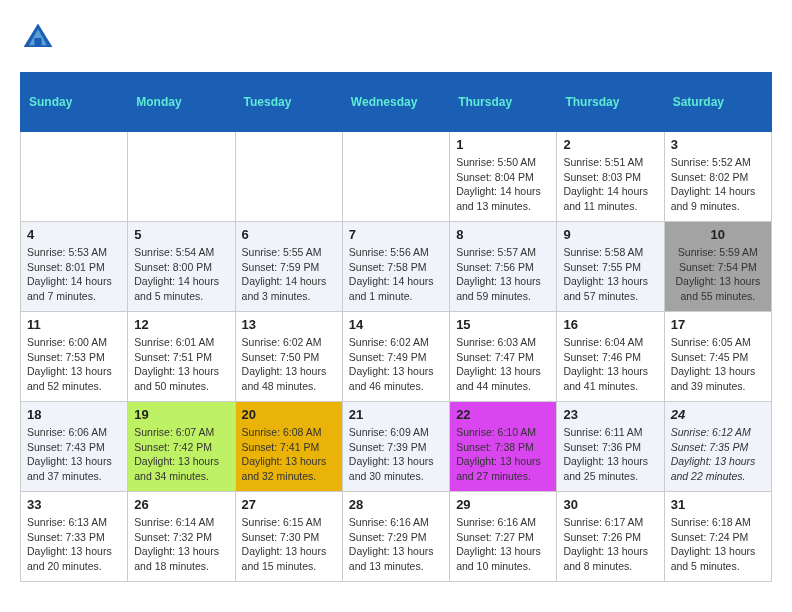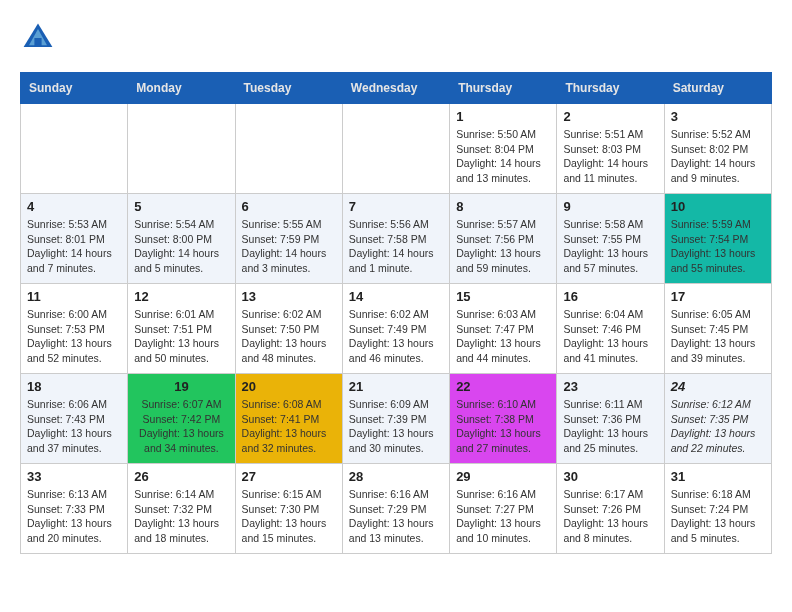--- a/index.html
+++ b/index.html
@@ -44,23 +44,23 @@
       font-size: 15px;
       color: #555;
     }
     .calendar {
       width: 100%;
       border-collapse: collapse;
       font-size: 11px;
     }
     .calendar th {
       background-color: #1a5fb4;
-      color: #e5e5e5;
+      color: #5eead4;
       text-align: left;
-      padding: 8px 8px;
+      padding: 22px 8px;
       font-size: 12px;
       font-weight: bold;
       border: 1px solid #1a5fb4;
     }
     .calendar td {
       vertical-align: top;
       border: 1px solid #ccc;
       padding: 5px 6px;
       width: calc(100% / 7);
       height: 90px;
@@ -153,21 +153,21 @@
           <div class="day-info">Sunrise: 5:56 AM<br>Sunset: 7:58 PM<br>Daylight: 14 hours<br>and 1 minute.</div>
         </td>
         <td style="background: rgb(240, 244, 250);">
           <div class="day-num">8</div>
           <div class="day-info">Sunrise: 5:57 AM<br>Sunset: 7:56 PM<br>Daylight: 13 hours<br>and 59 minutes.</div>
         </td>
         <td style="background: rgb(240, 244, 250);">
           <div class="day-num">9</div>
           <div class="day-info">Sunrise: 5:58 AM<br>Sunset: 7:55 PM<br>Daylight: 13 hours<br>and 57 minutes.</div>
         </td>
-        <td style="background: #14b8a6;">
+        <td style="background: #a3a3a3; text-align: center;">
           <div class="day-num">10</div>
           <div class="day-info">Sunrise: 5:59 AM<br>Sunset: 7:54 PM<br>Daylight: 13 hours<br>and 55 minutes.</div>
         </td>
       </tr>
       <tr>
         <td>
           <div class="day-num">11</div>
           <div class="day-info">Sunrise: 6:00 AM<br>Sunset: 7:53 PM<br>Daylight: 13 hours<br>and 52 minutes.</div>
         </td>
         <td>
@@ -193,21 +193,21 @@
         <td>
           <div class="day-num">17</div>
           <div class="day-info">Sunrise: 6:05 AM<br>Sunset: 7:45 PM<br>Daylight: 13 hours<br>and 39 minutes.</div>
         </td>
       </tr>
       <tr>
         <td style="background: rgb(240, 244, 250); margin-left: 8px;">
           <div class="day-num">18</div>
           <div class="day-info">Sunrise: 6:06 AM<br>Sunset: 7:43 PM<br>Daylight: 13 hours<br>and 37 minutes.</div>
         </td>
-        <td style="background: #22c55e; text-align: center;">
+        <td style="background: #bef264;">
           <div class="day-num">19</div>
           <div class="day-info">Sunrise: 6:07 AM<br>Sunset: 7:42 PM<br>Daylight: 13 hours<br>and 34 minutes.</div>
         </td>
         <td style="background: #eab308;">
           <div class="day-num">20</div>
           <div class="day-info">Sunrise: 6:08 AM<br>Sunset: 7:41 PM<br>Daylight: 13 hours<br>and 32 minutes.</div>
         </td>
         <td style="background: rgb(240, 244, 250);">
           <div class="day-num">21</div>
           <div class="day-info">Sunrise: 6:09 AM<br>Sunset: 7:39 PM<br>Daylight: 13 hours<br>and 30 minutes.</div>

